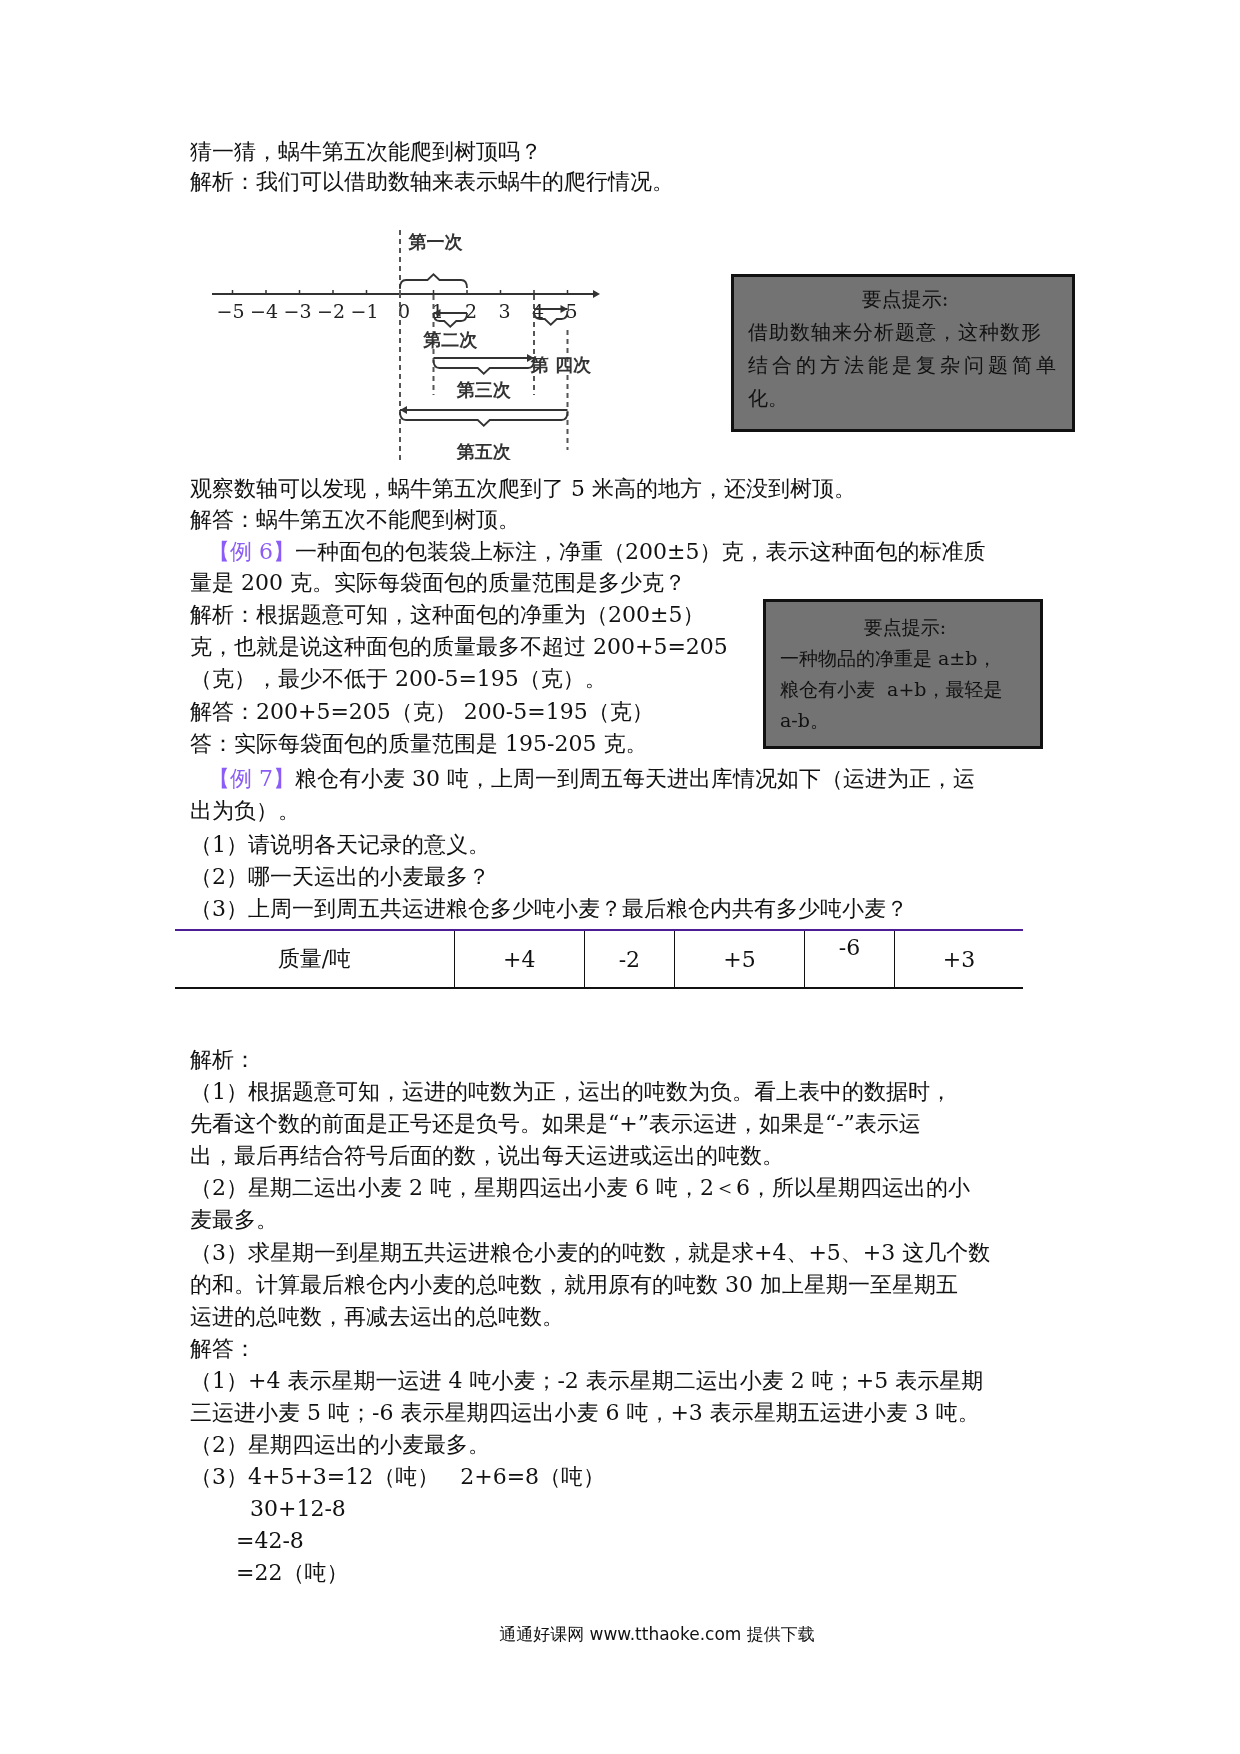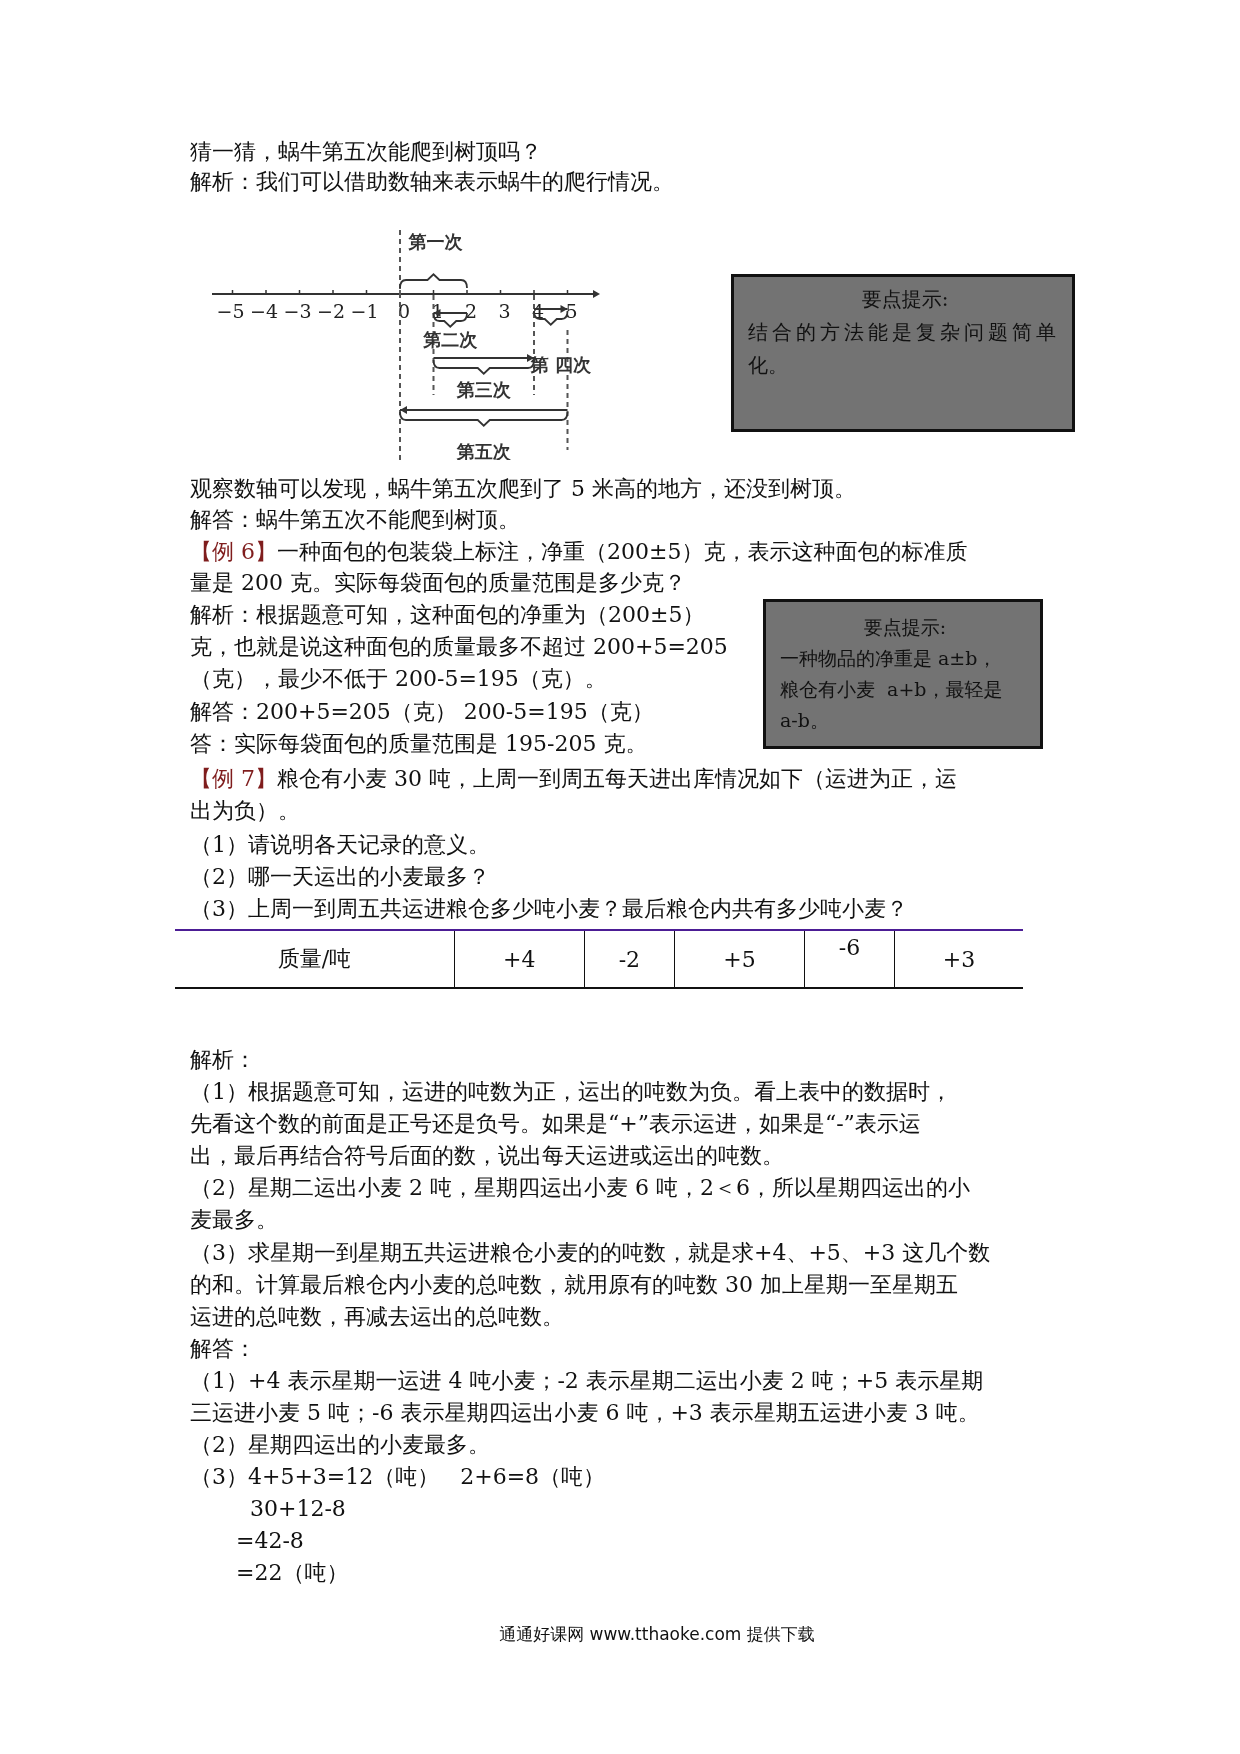--- a/index.html
+++ b/index.html
@@ -1,19 +1,19 @@
 <!DOCTYPE html>
 <html><head>
   <meta charset="utf-8">
   <style>
     html, body { margin: 0; padding: 0; background: #ffffff; }
     body { width: 1240px; height: 1754px; position: relative; overflow: hidden;
            font-family: "DejaVu Serif", "Liberation Serif", serif; color: #111; }
     .line { position: absolute; left: 190px; font-size: 22px; line-height: 30px; white-space: nowrap; text-align: center; }
-    .red { color: #7f1d1d; }
+    .red { color: #8b5cf6; margin-left: 18px; }
     .tip { position: absolute; background: #737373; border: 3px solid #111; box-sizing: border-box;
            font-size: 20px; line-height: 33px; padding: 6px 10px 6px 14px; }
     .tip .ttl { text-align: center; }
     table.data { position: absolute; left: 175px; top: 929px; width: 848px; border-collapse: collapse; font-size: 22px; }
     table.data td { border-left: 1px solid #111; border-right: 1px solid #111; height: 54px; text-align: center; }
     table.data td:first-child { border-left: none; }
     table.data td:last-child { border-right: none; }
     table.data tr:first-child td { border-top: 2px solid #111; }
     table.data tr:last-child td { border-top: 2px solid #4c1d95; border-bottom: 2px solid #111; }
     .raise { position: relative; top: -12px; }
@@ -75,20 +75,21 @@
       <text x="360.79999999999995" y="141" font-size="18" font-weight="bold" text-anchor="middle" fill="#333">第 四次</text>
       <line x1="367.5" y1="180" x2="200" y2="180" stroke="#333" stroke-width="2"></line>
       <polygon points="200,180 207,176 207,184" fill="#333"></polygon>
       <path d="M200,182 q0,8 6,8 L277.75,190 l6,5.714285714285714 l6,-5.714285714285714 L361.5,190 q6,0 6,-8" fill="none" stroke="#333" stroke-width="1.8"></path>
       <text x="283.75" y="228" font-size="18" font-weight="bold" text-anchor="middle" fill="#333">第五次</text>
     </g>
 </svg>
 
 <div class="tip" style="left:731px;top:274px;width:344px;height:158px;">
   <div class="ttl">要点提示:</div>
+  <div style="letter-spacing:1px">借助数轴来分析题意，这种数形</div>
   <div style="letter-spacing:4px">结合的方法能是复杂问题简单</div>
   <div>化。</div>
 </div>
 
 <div class="line" style="top:474px">观察数轴可以发现，蜗牛第五次爬到了 5 米高的地方，还没到树顶。</div>
 <div class="line" style="top:505px">解答：蜗牛第五次不能爬到树顶。</div>
 
 <div class="line" style="top:537px">
   <span class="red">【例 6】</span><span>一种面包的包装袋上标注，净重（200±5）克，表示这种面包的标准质</span>
 </div>

